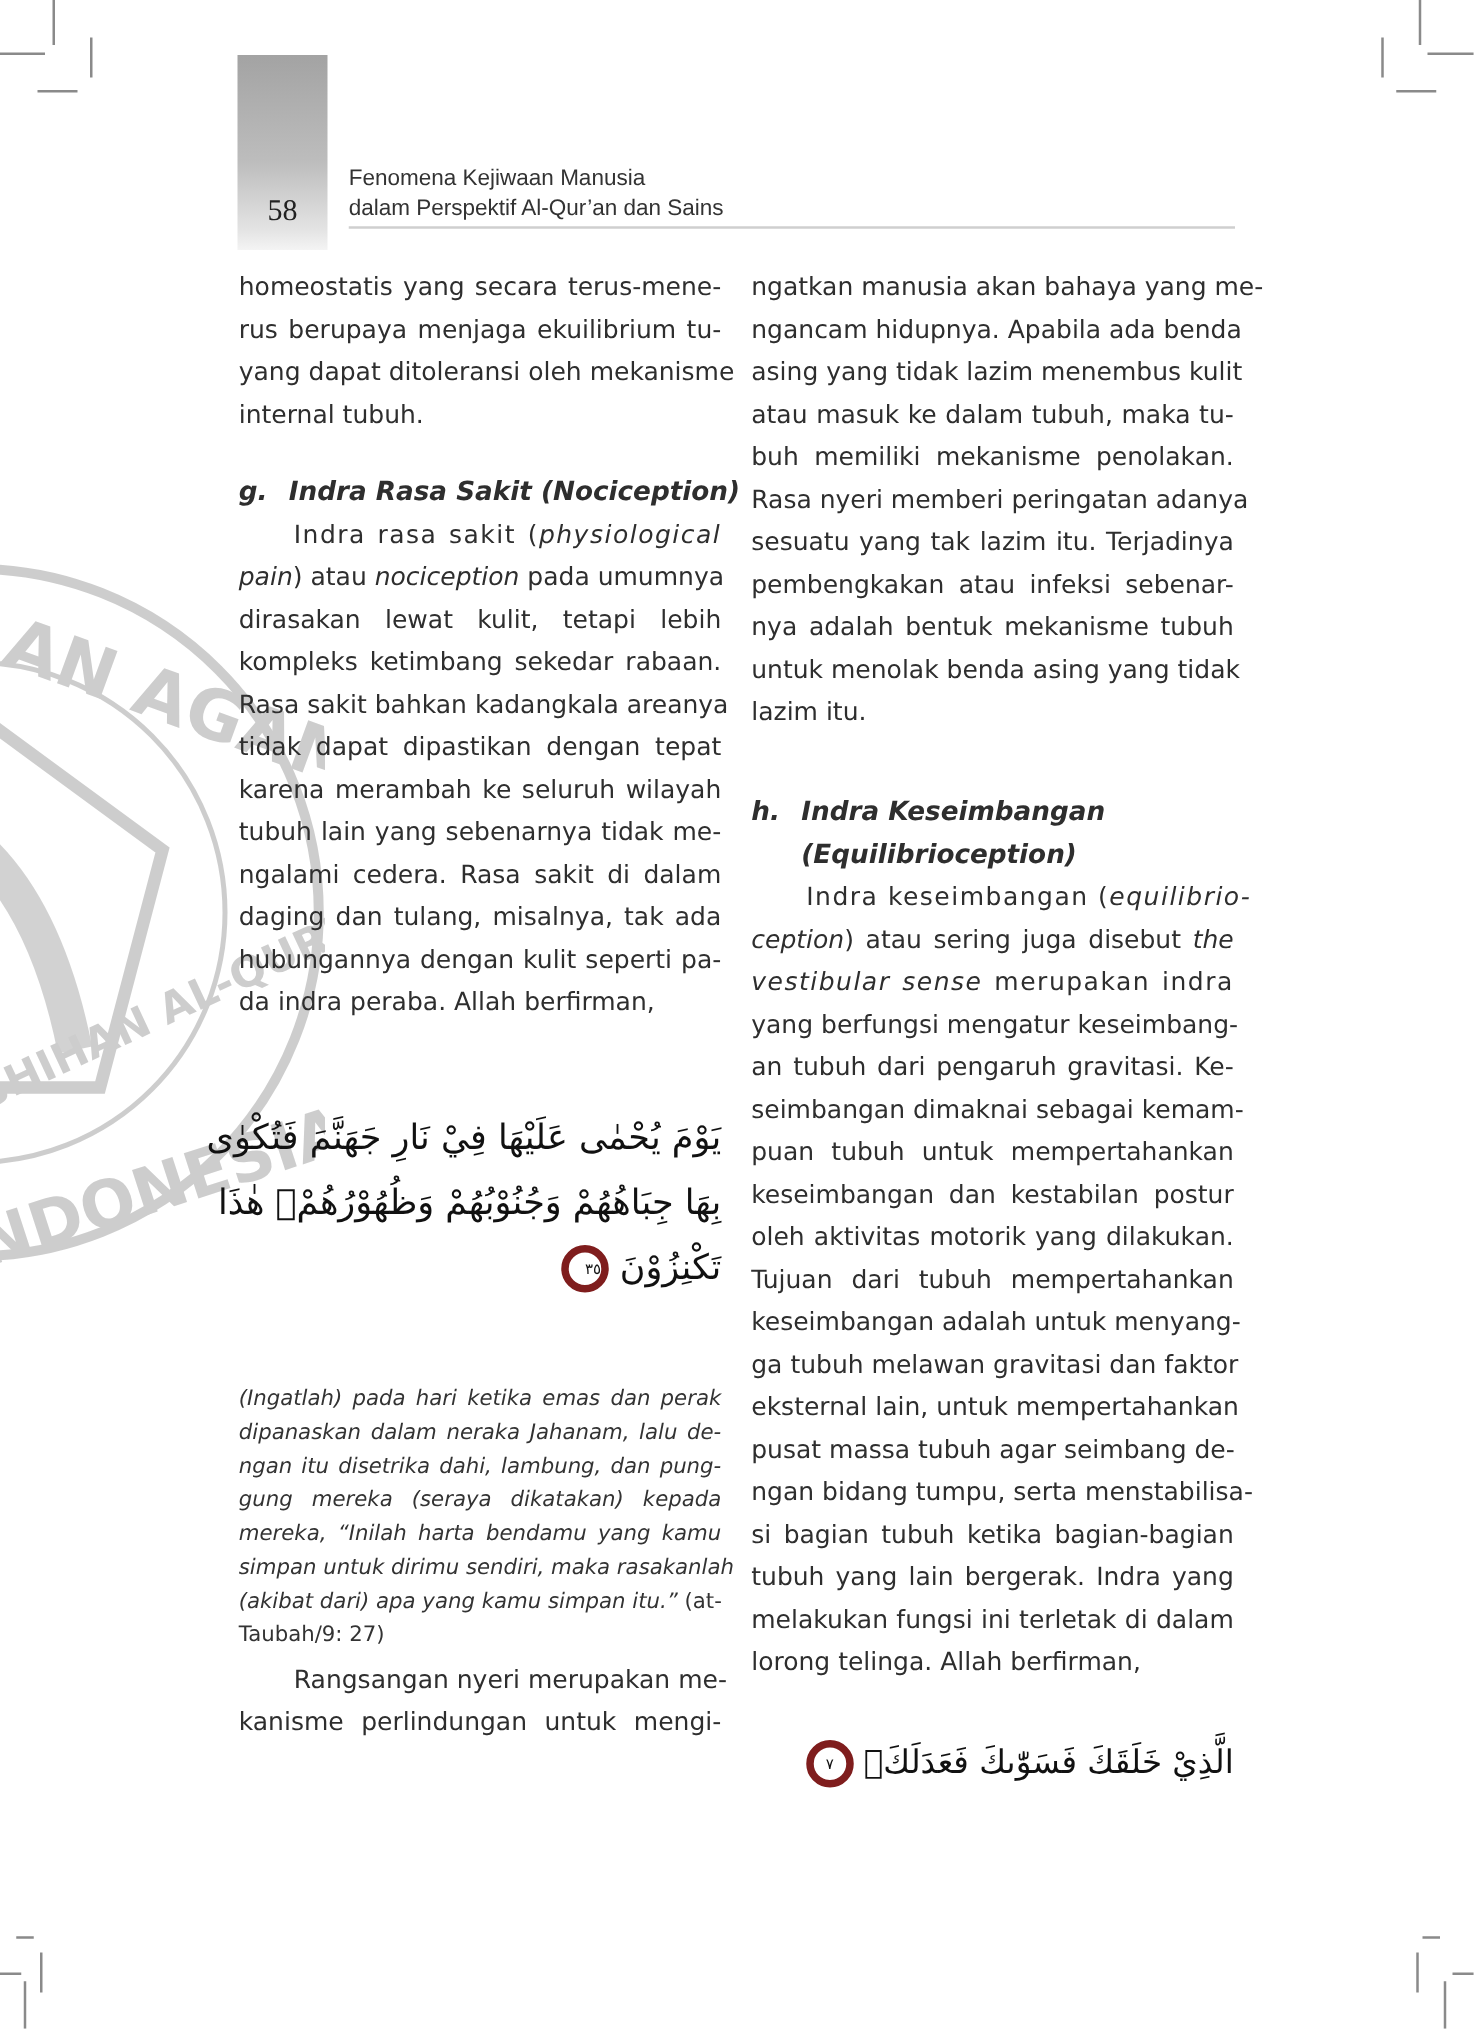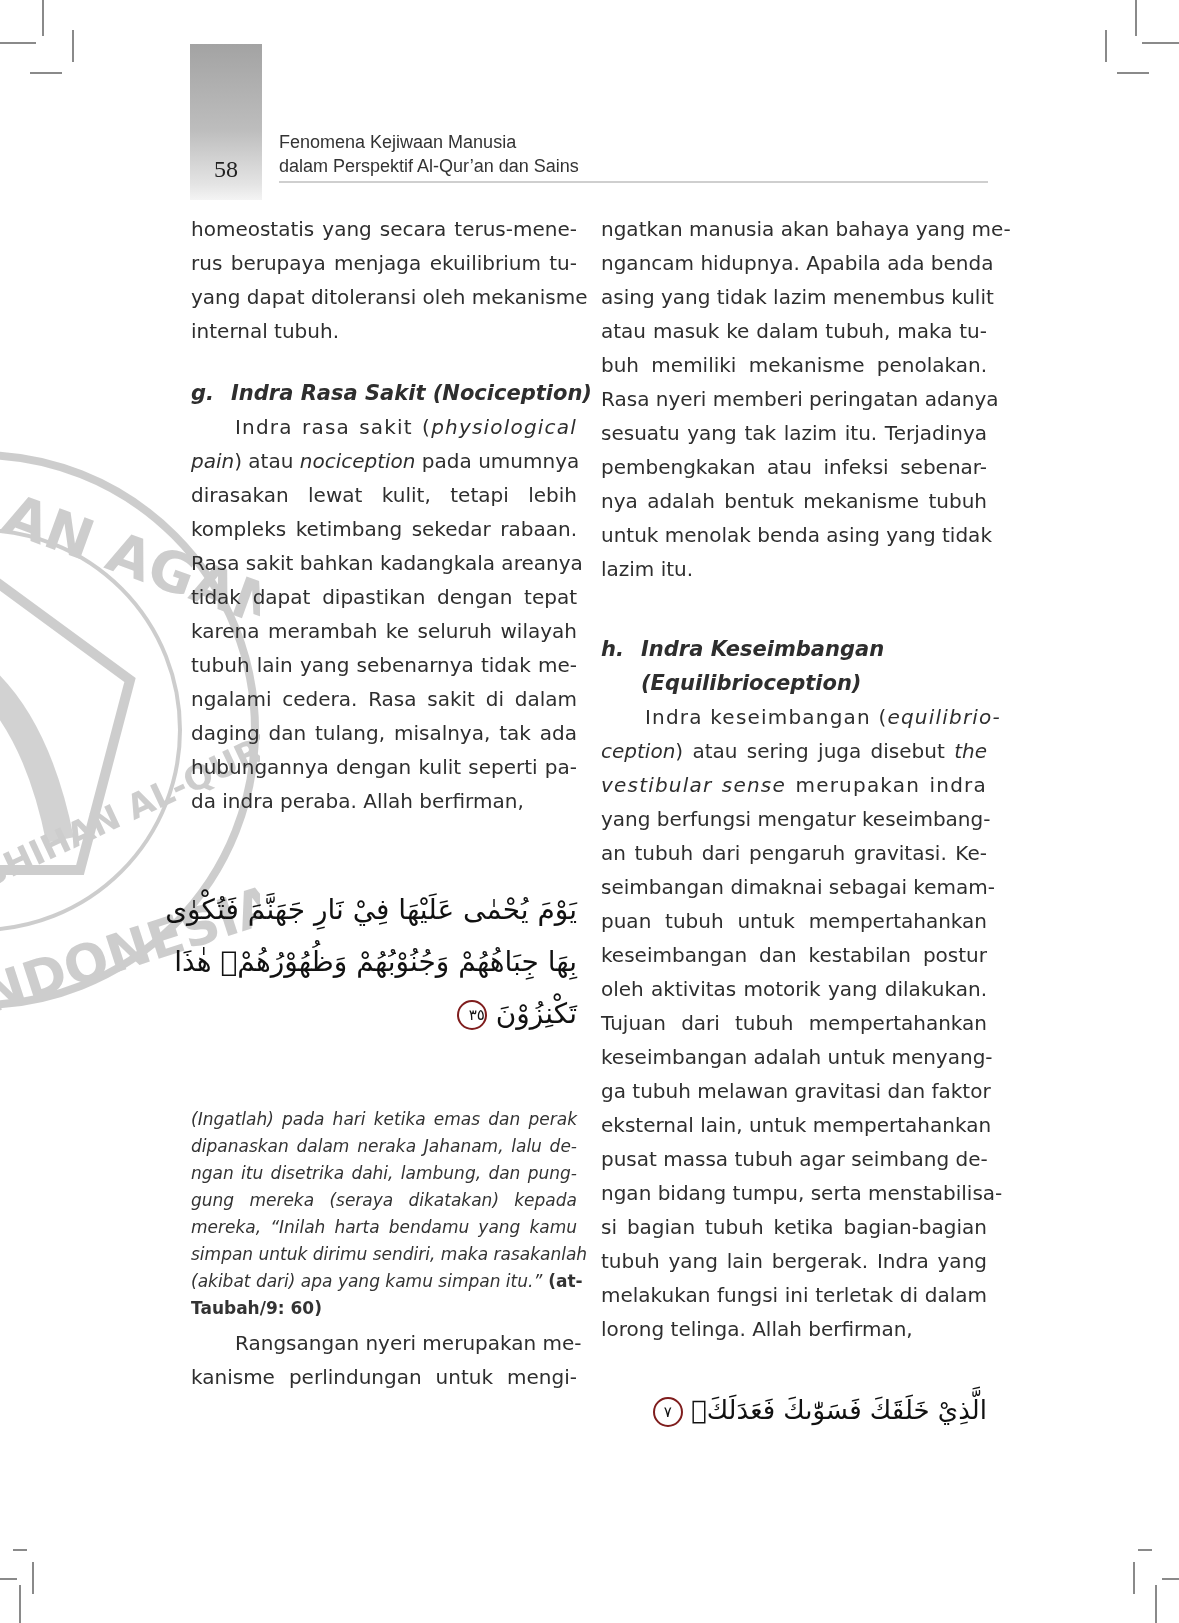--- a/index.html
+++ b/index.html
@@ -27,28 +27,28 @@
   .line.sp { letter-spacing:1.2px; }
   .gap { display:block; height:28px; }
   .heading { display:block; font-weight:bold; font-style:italic; font-size:21px; height:34px; white-space:nowrap; }
   .heading .marker { display:inline-block; width:40px; }
   .heading .cont { padding-left:40px; }
   i { font-style:italic; }
 
   .arabic { position:absolute; direction:rtl; font-family:"DejaVu Sans", sans-serif; color:#111; }
   .arabic-block { left:191px; top:884px; width:386px; font-size:28px; line-height:52px; text-align:justify; text-align-last:right; }
   .arabic-line { display:block; white-space:nowrap; }
-  .verse-end { display:inline-block; width:26px; height:26px; border:2px solid #7f1d1d; border-radius:50%;
-               font-size:15px; line-height:26px; text-align:center; vertical-align:middle; direction:ltr; }
+  .verse-end { display:inline-block; width:26px; height:26px; border:6px solid #7f1d1d; border-radius:50%;
+               font-size:12px; line-height:26px; text-align:center; vertical-align:middle; direction:ltr; }
   .arabic-short { left:601px; top:1390px; width:386px; font-size:26px; line-height:40px; text-align:right; }
 
   .translation { position:absolute; left:191px; top:1106px; width:386px; font-size:17px; line-height:27px;
                  font-style:italic; color:#333; }
   .translation .line { height:27px; }
-  .translation .ref { font-style:normal;font-weight:bold; }
+  .translation .ref { font-style:normal; }
 
   .watermark { position:absolute; left:-300px; top:420px; width:560px; height:620px; pointer-events:none; opacity:0.32; }
 </style>
 </head>
 <body>
 
 <div class="crop v" style="left:42px;top:0;height:36px;"></div>
 <div class="crop h" style="left:0;top:42px;width:36px;"></div>
 <div class="crop v" style="left:72px;top:30px;height:32px;"></div>
 <div class="crop h" style="left:30px;top:72px;width:32px;"></div>
@@ -112,21 +112,21 @@
 </div>
 
 <div class="translation">
   <span class="line">(Ingatlah) pada hari ketika emas dan perak</span>
   <span class="line">dipanaskan dalam neraka Jahanam, lalu de-</span>
   <span class="line">ngan itu disetrika dahi, lambung, dan pung-</span>
   <span class="line">gung mereka (seraya dikatakan) kepada</span>
   <span class="line">mereka, “Inilah harta bendamu yang kamu</span>
   <span class="line">simpan untuk dirimu sendiri, maka rasakanlah</span>
   <span class="line"><span>(akibat dari) apa yang kamu simpan itu.”</span><span class="ref"> (at-</span></span>
-  <span class="line last ref">Taubah/9: 60)</span>
+  <span class="line last ref">Taubah/9: 27)</span>
 </div>
 
 <div class="col" style="left:191px;top:1326px;width:386px;">
   <span class="line indent">Rangsangan nyeri merupakan me-</span>
   <span class="line">kanisme perlindungan untuk mengi-</span>
 </div>
 
 <div class="col col-right">
   <span class="line">ngatkan manusia akan bahaya yang me-</span>
   <span class="line">ngancam hidupnya. Apabila ada benda</span>

